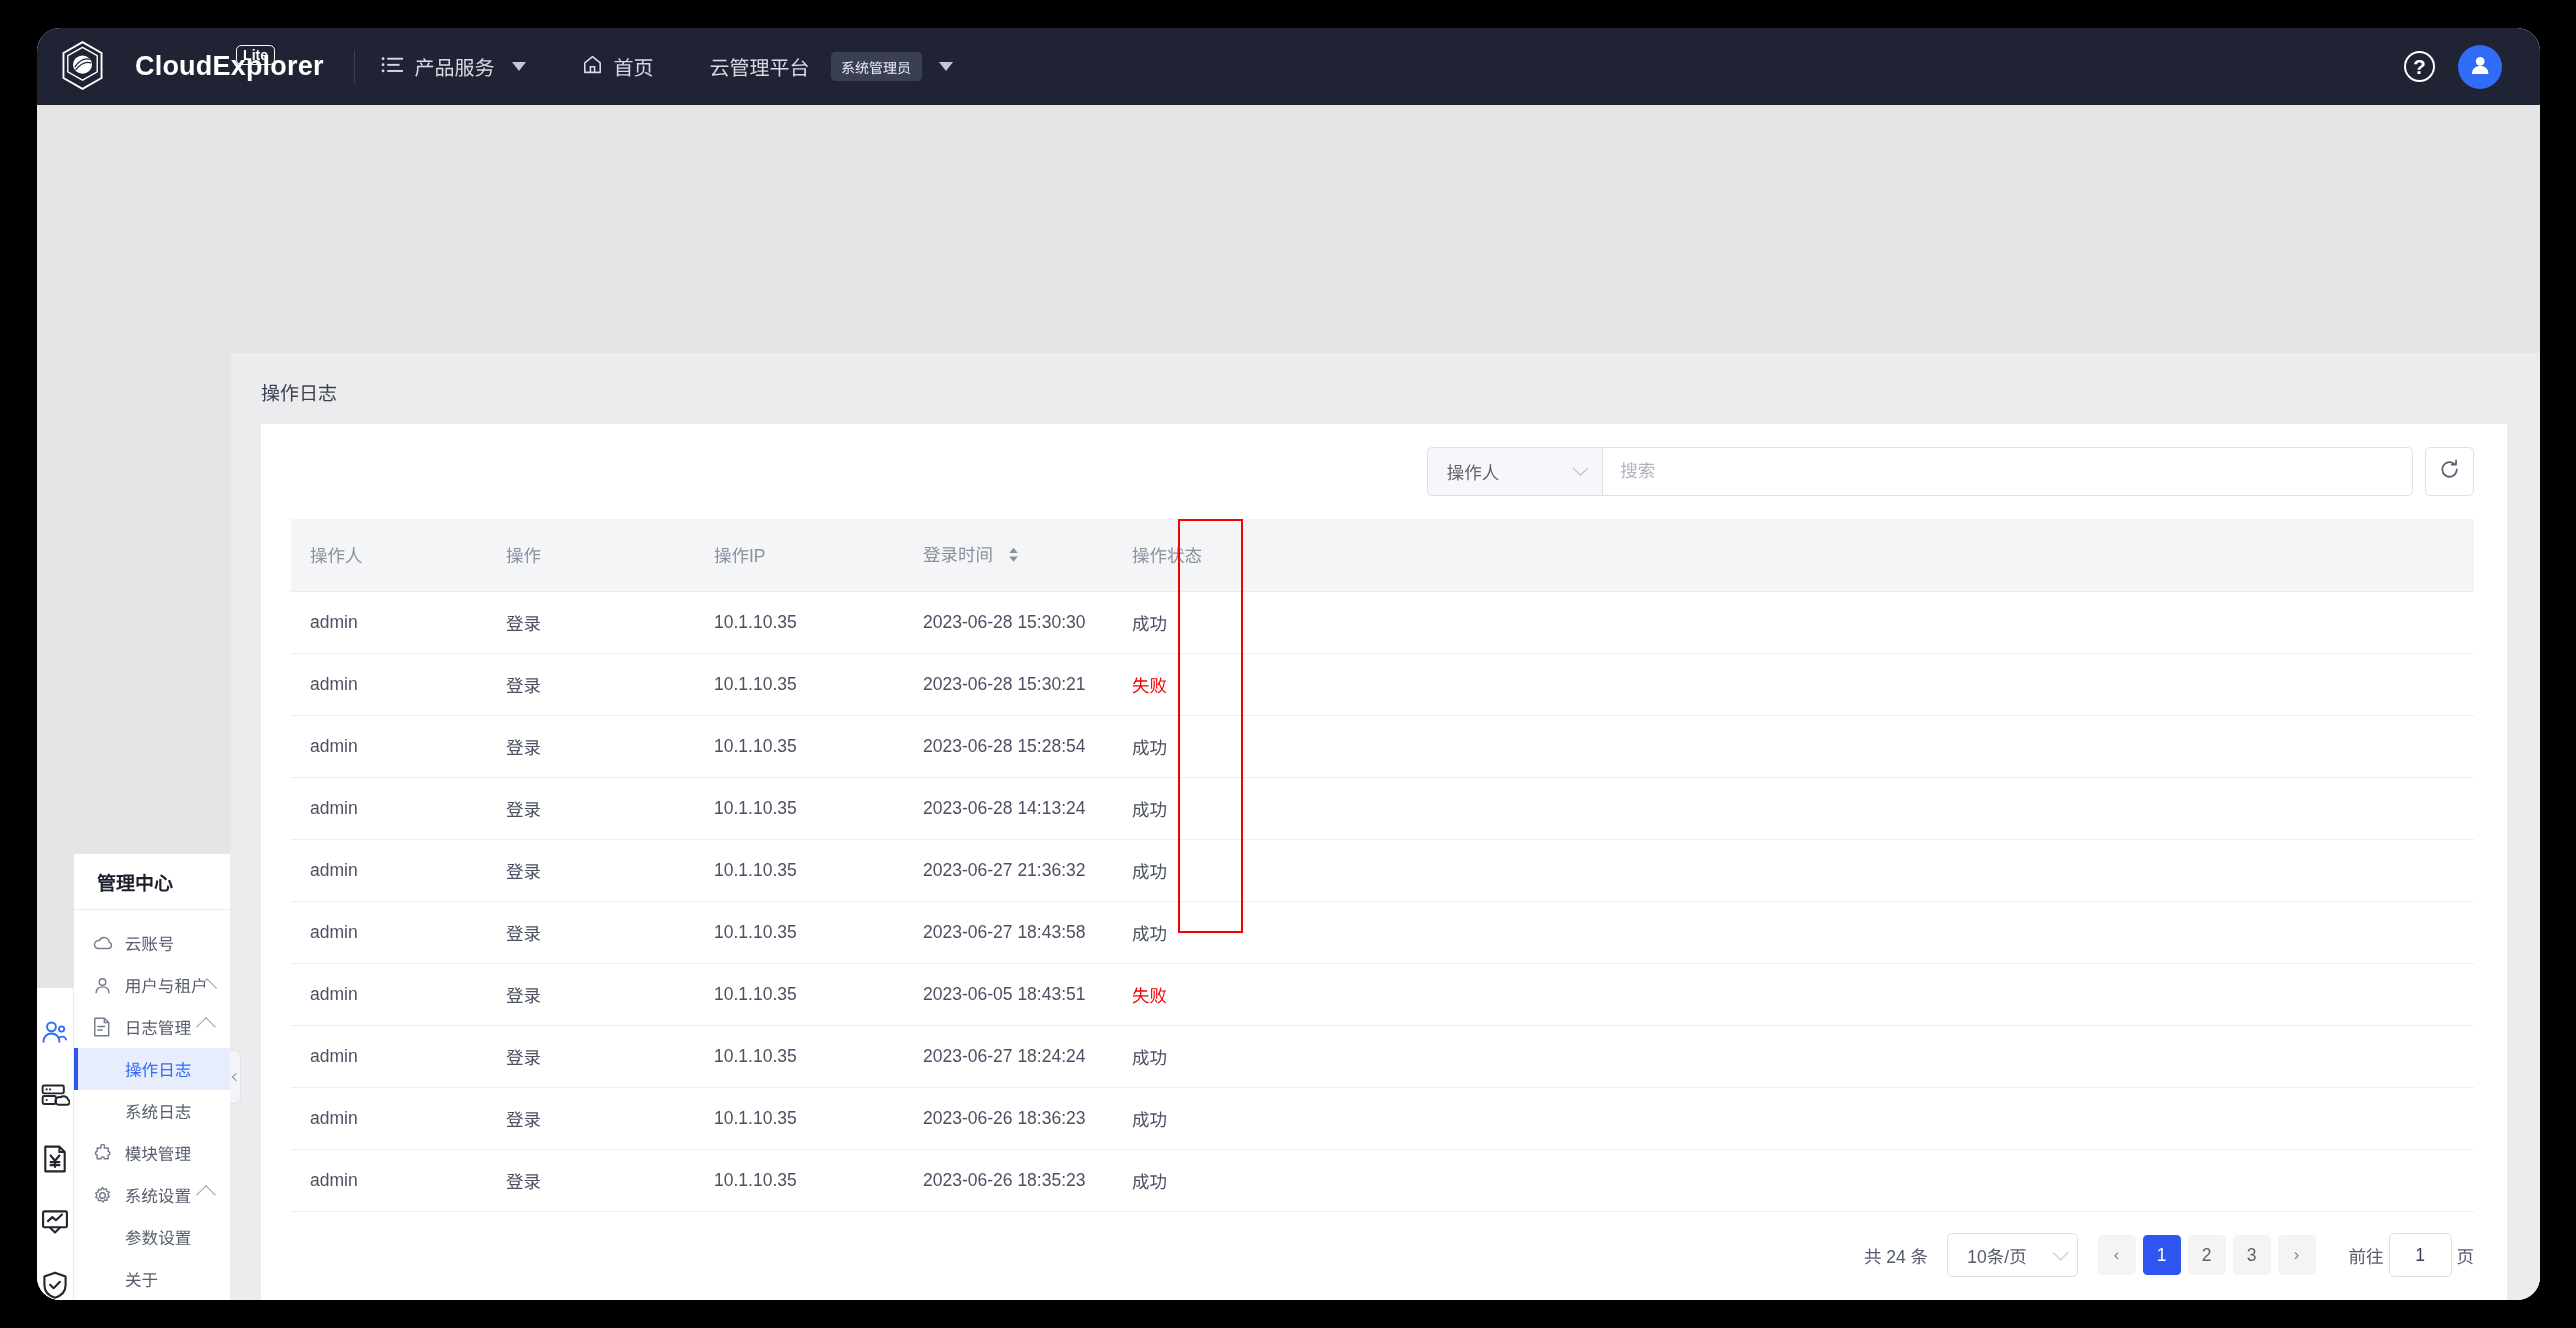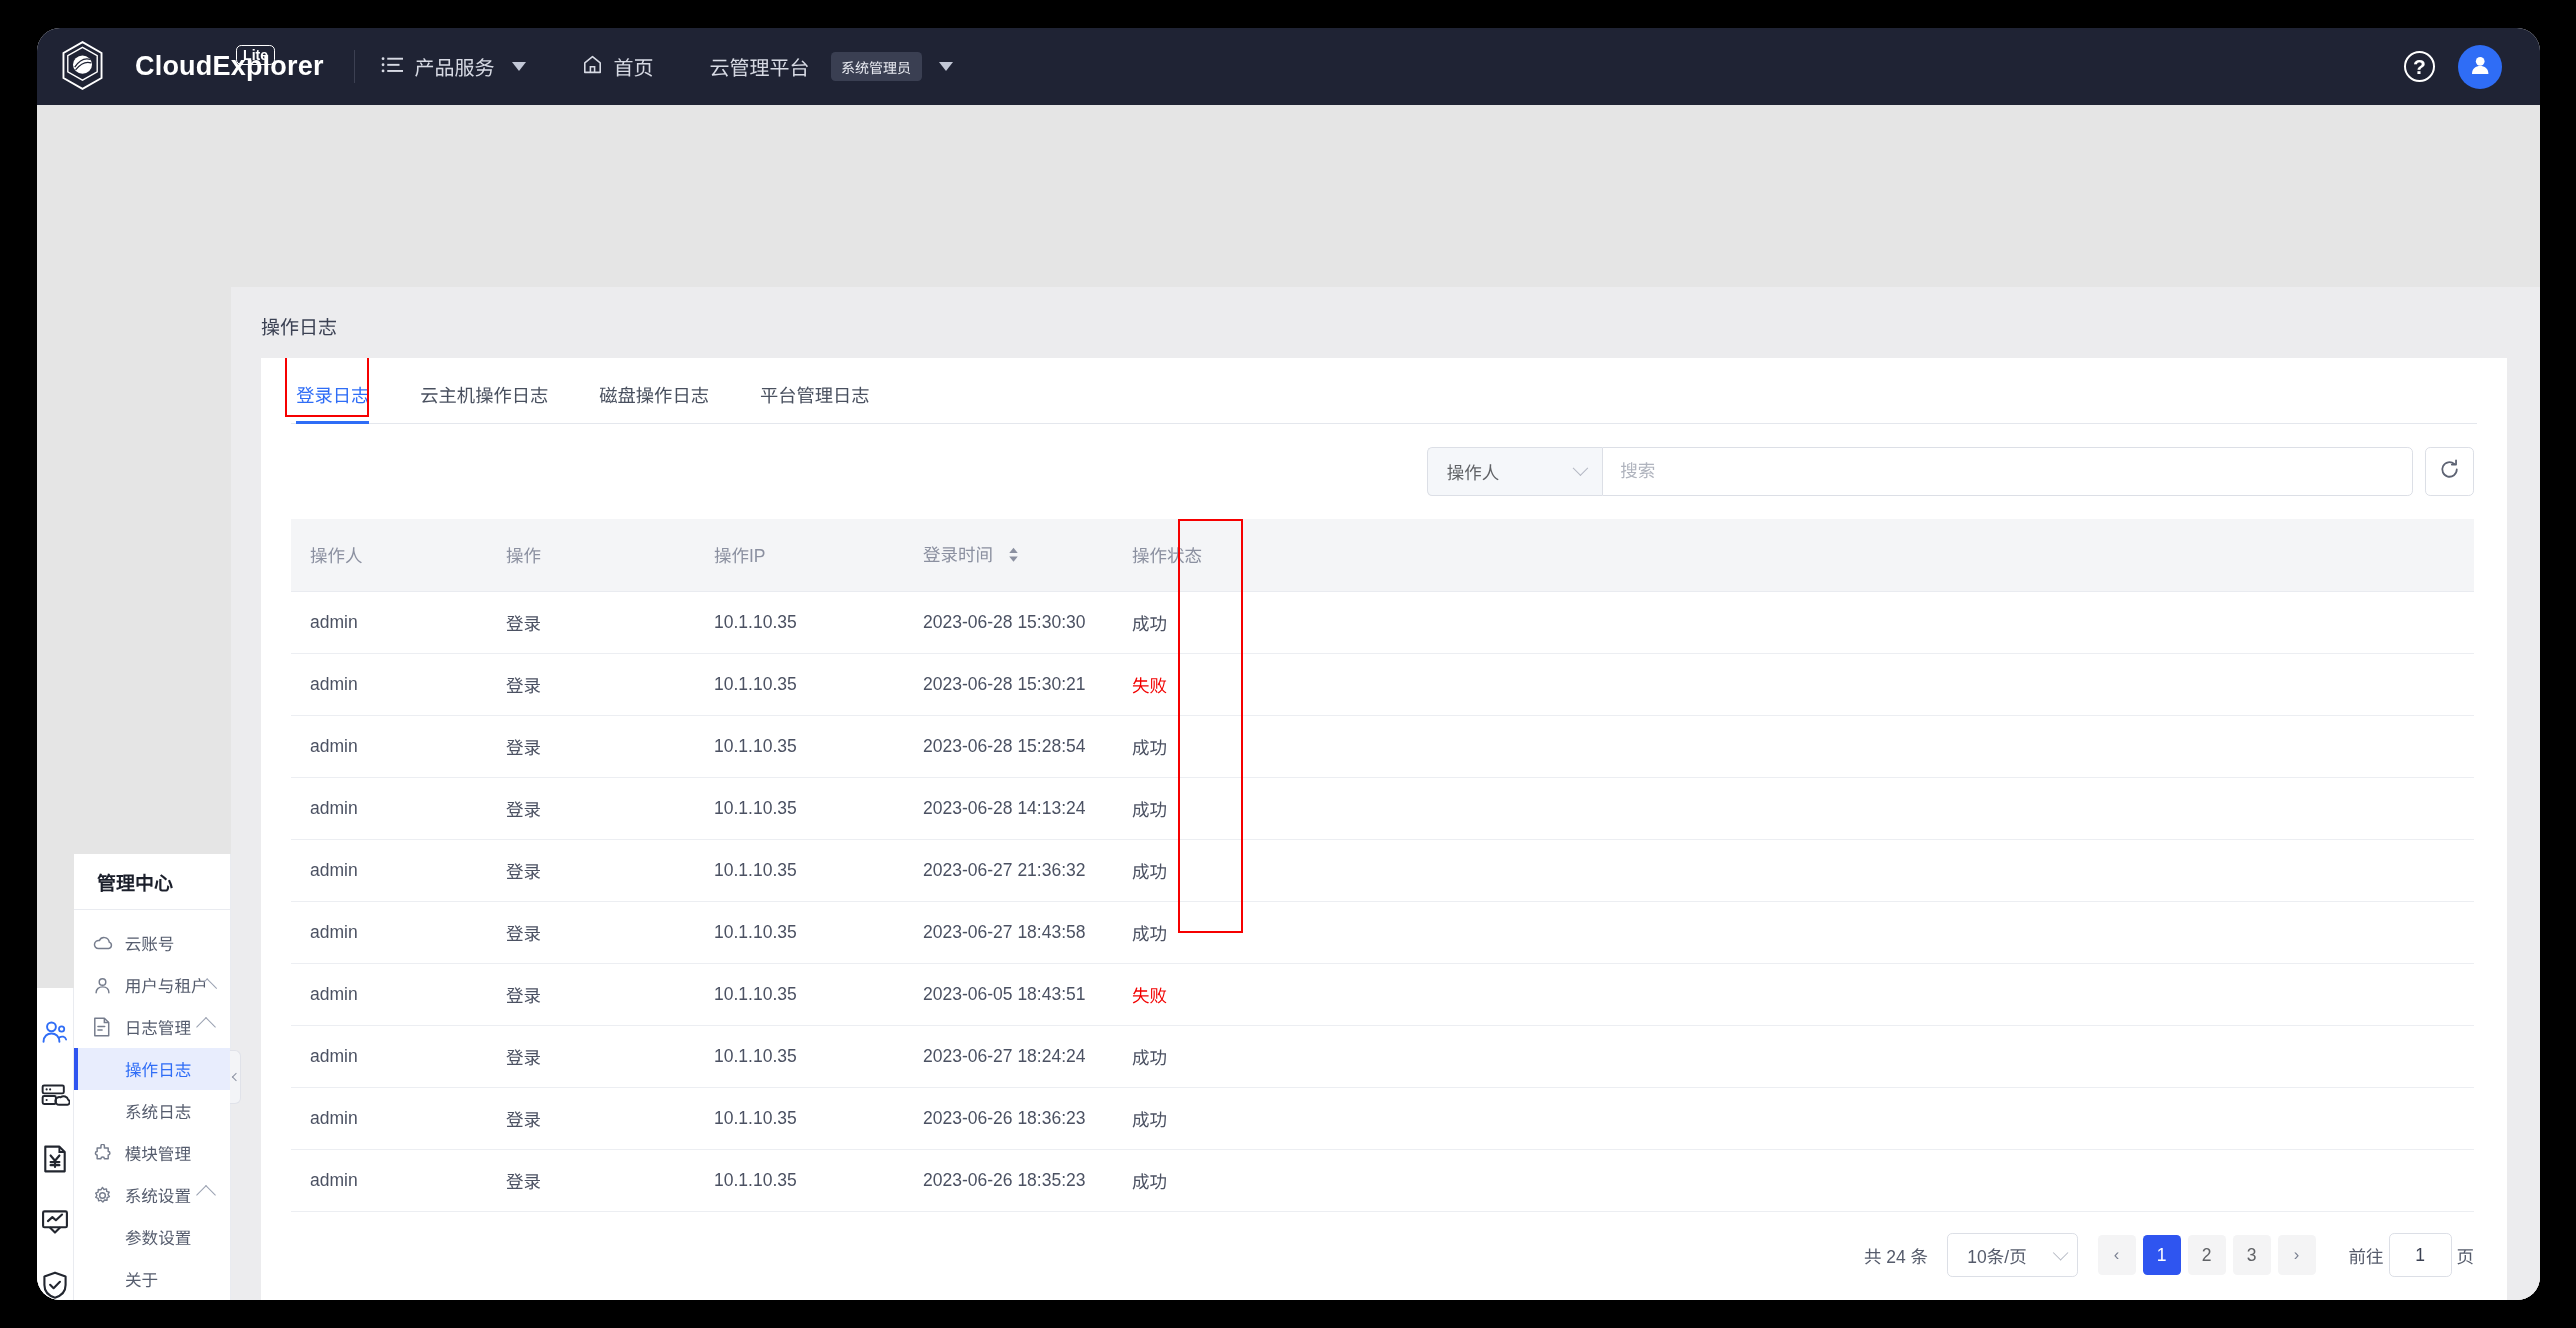--- a/index.html
+++ b/index.html
@@ -585,29 +585,20 @@
         <i></i>
       </div>
     </div>
 
     <div id="main">
 
       <div id="page-title">操作日志</div>
 
       <div id="content-card">
 
-        <div id="tabs-wrap">
-          <div id="tabs">
-            <div class="tab active">登录日志</div>
-            <div class="tab">云主机操作日志</div>
-            <div class="tab">磁盘操作日志</div>
-            <div class="tab">平台管理日志</div>
-          </div>
-          <div id="tab-highlight-box"></div>
-        </div>
 
         <div id="search-row">
           <div id="search-group">
             <div id="search-select">
               <span>操作人</span>
               <span class="sel-chev"></span>
             </div>
             <input id="search-input" type="text" value="" placeholder="搜索" style="">
           </div>
           <div id="refresh-btn">

